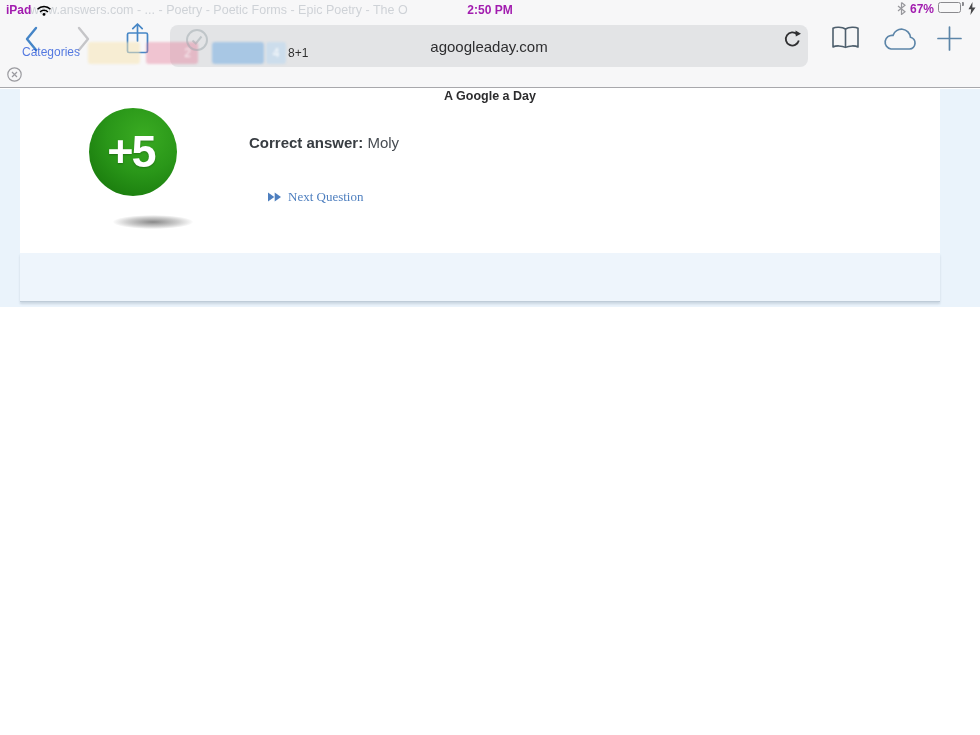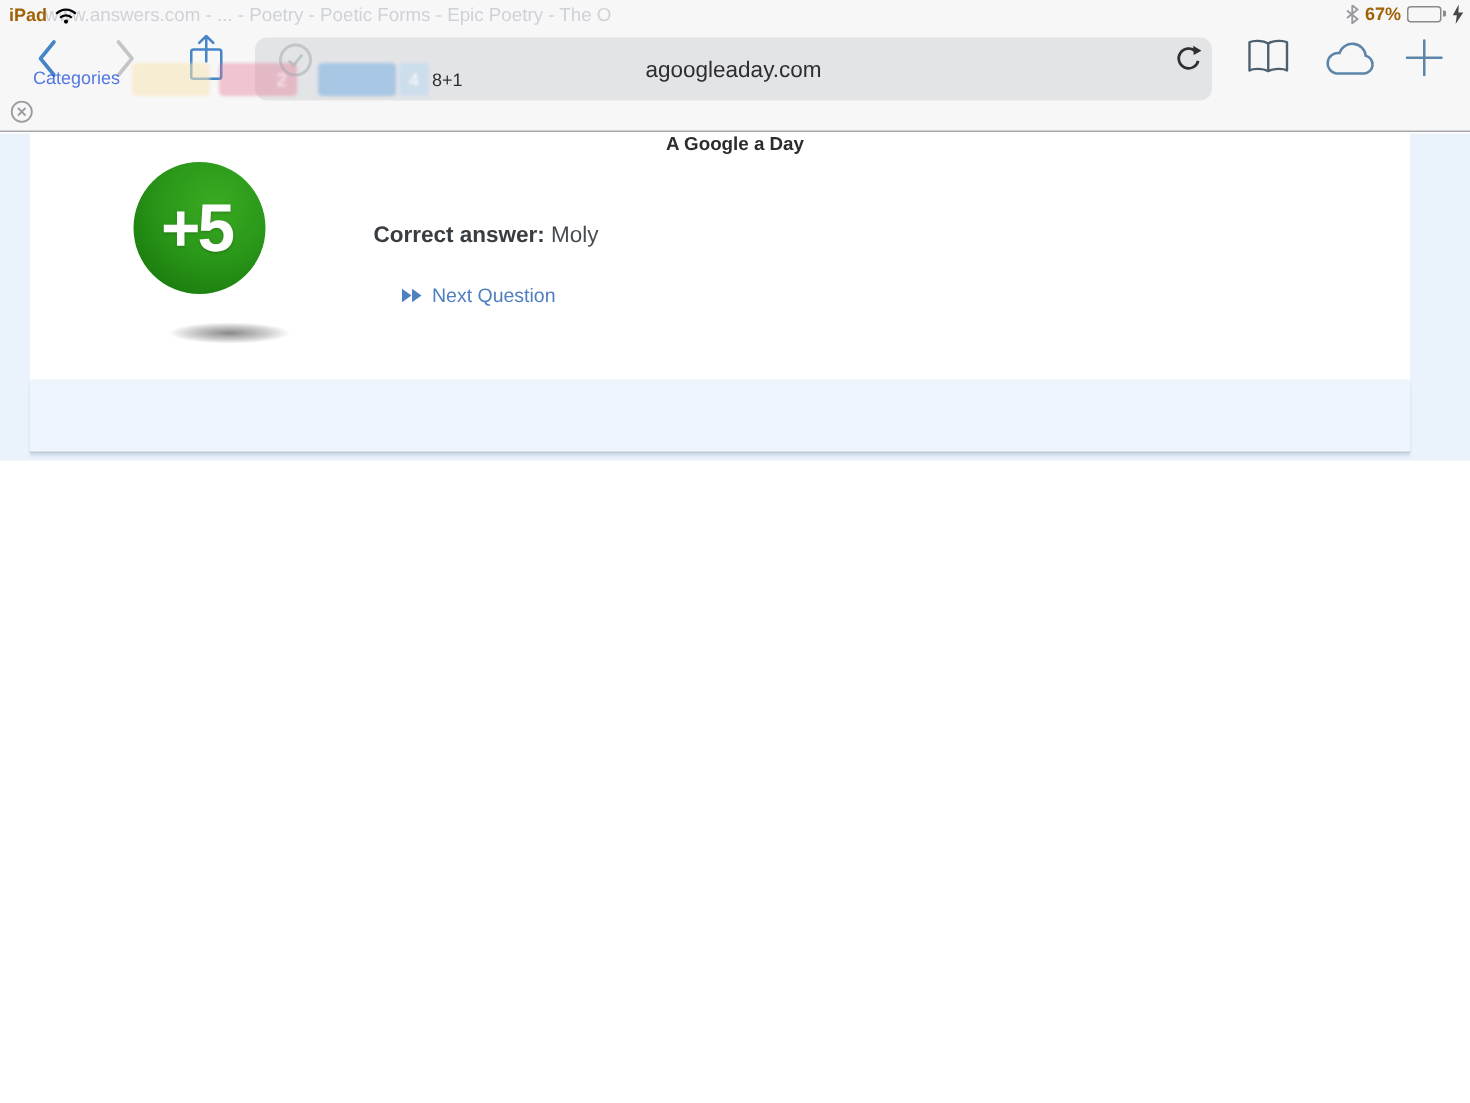--- a/index.html
+++ b/index.html
@@ -20,24 +20,24 @@
   .ghost-red { left:146px; width:52px; background:rgba(231,120,150,.40); color:rgba(255,255,255,.85);
     font-size:12px; text-align:right; padding:4px 7px 0 0; }
   .ghost-blue { left:212px; width:52px; background:rgba(120,175,225,.55); }
   .ghost-blue-count { left:266px; width:20px; background:rgba(185,215,240,.55); color:rgba(255,255,255,.95);
     font-size:12px; text-align:center; padding-top:4px; }
   .ghost-gplus { position:absolute; left:288px; top:46px; font-size:12px; color:#000000; opacity:.8; }
   .ghost-check { position:absolute; left:185px; top:28px; opacity:.5; }
 
   
   .status-bar { position:absolute; top:0; left:0; width:100%; height:20px; z-index:4;
-    display:flex; align-items:center; font-size:12px; color:#a16207; }
+    display:flex; align-items:center; font-size:12px; color:#a21caf; }
   .sb-left { position:absolute; left:6px; top:3px; display:flex; align-items:center; gap:5px; font-weight:bold; }
   .sb-time { position:absolute; left:0; width:100%; text-align:center; top:3px; font-weight:bold; }
-  .sb-right { position:absolute; right:4px; top:2px; display:flex; align-items:center; gap:4px; font-weight:bold; }
+  .sb-right { position:absolute; right:4px; top:2px; display:flex; align-items:flex-start; gap:4px; font-weight:bold; }
   .battery { width:23px; height:11px; border:1px solid #8a8a8e; border-radius:2.5px; padding:1px; position:relative; }
   .battery-fill { height:100%; width:67%; background:#57d35e; border-radius:1px; }
   .battery-tip { width:2px; height:4px; background:#8a8a8e; border-radius:0 1px 1px 0; margin-left:-3px; }
 
   
   .toolbar { position:absolute; top:20px; left:0; width:100%; height:40px; z-index:2;
     display:flex; align-items:center; }
   .tb-btn { background:none; border:none; cursor:pointer; display:flex; align-items:center; justify-content:center; }
   .btn-back { position:absolute; left:24px; top:6px; }
   .btn-forward { position:absolute; left:76px; top:6px; }
@@ -61,24 +61,24 @@
   .page-band { position:absolute; top:1px; left:0; width:100%; height:218px; background:#eaf3fb; }
   .card { position:absolute; top:1px; left:20px; width:920px; height:164px; background:#ffffff; }
   .score-circle { position:absolute; left:69px; top:19px; width:88px; height:88px; border-radius:50%;
     background:radial-gradient(circle at 62% 32%, #3aab22 0%, #2a9719 45%, #1c7f0f 78%, #156f0b 100%);
     display:flex; align-items:center; justify-content:center; }
   .score-circle span { color:#fff; font-size:45px; font-weight:bold; letter-spacing:-2px;
     text-shadow:0 1px 2px rgba(0,0,0,.25); padding-right:4px; }
   .score-shadow { position:absolute; left:93px; top:126px; width:80px; height:14px;
     background:radial-gradient(ellipse at center, rgba(40,40,40,.55) 0%, rgba(60,60,60,.25) 45%, rgba(0,0,0,0) 72%);
     border-radius:50%; }
-  .answer-line { position:absolute; left:229px; top:59px; font-size:15px; color:#474c52; }
+  .answer-line { position:absolute; left:229px; top:45px; font-size:15px; color:#474c52; }
   .answer-line b { color:#383d42; }
   .next-q { position:absolute; left:248px; top:100px; display:flex; align-items:center; gap:6px;
-    font-size:13px; color:#4e7fbf; text-decoration:none; cursor:pointer; }
+    font-size:13px; color:#4e7fbf; text-decoration:none; cursor:pointer;font-family:Liberation Serif, serif; }
   .footer-band { position:absolute; top:165px; left:20px; width:920px; height:49px; background:#eef5fc;
     border-bottom:1px solid #bfccd8; box-shadow:0 2px 2px rgba(125,145,165,.28); }
   svg { display:block; }
 </style>
 </head>
 <body>
 
 <div class="screen">
 
   <div class="chrome">
@@ -103,20 +103,21 @@
       <div class="sb-left">
         <span>iPad</span>
         <span>
           <svg width="16" height="11" viewBox="0 0 16 11" fill="none">
             <path d="M1.5 4.2 A9 9 0 0 1 14.5 4.2" stroke="#000" stroke-width="1.5"></path>
             <path d="M4.1 6.9 A5.3 5.3 0 0 1 11.9 6.9" stroke="#000" stroke-width="1.5"></path>
             <circle cx="8" cy="9.4" r="1.4" fill="#000"></circle>
           </svg>
         </span>
       </div>
+      <div class="sb-time">2:50 PM</div>
       <div class="sb-right">
         <span>
           <svg width="9" height="13" viewBox="0 0 9 13" fill="none" stroke="#98989d" stroke-width="1.2">
             <path d="M4.5 0.5 V12.5 L8 9.7 L1 4 M4.5 0.5 L8 3.3 L1 9"></path>
           </svg>
         </span>
         <span>67%</span>
         <span class="battery"><span class="battery-fill"></span></span>
         <span class="battery-tip"></span>
         <span>

